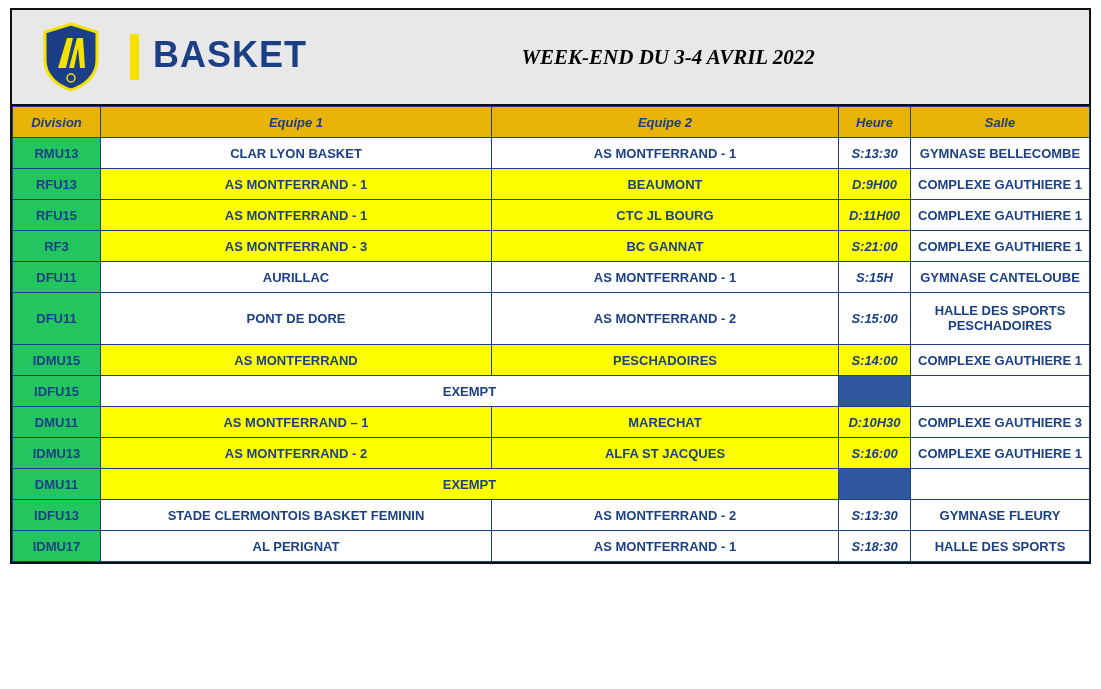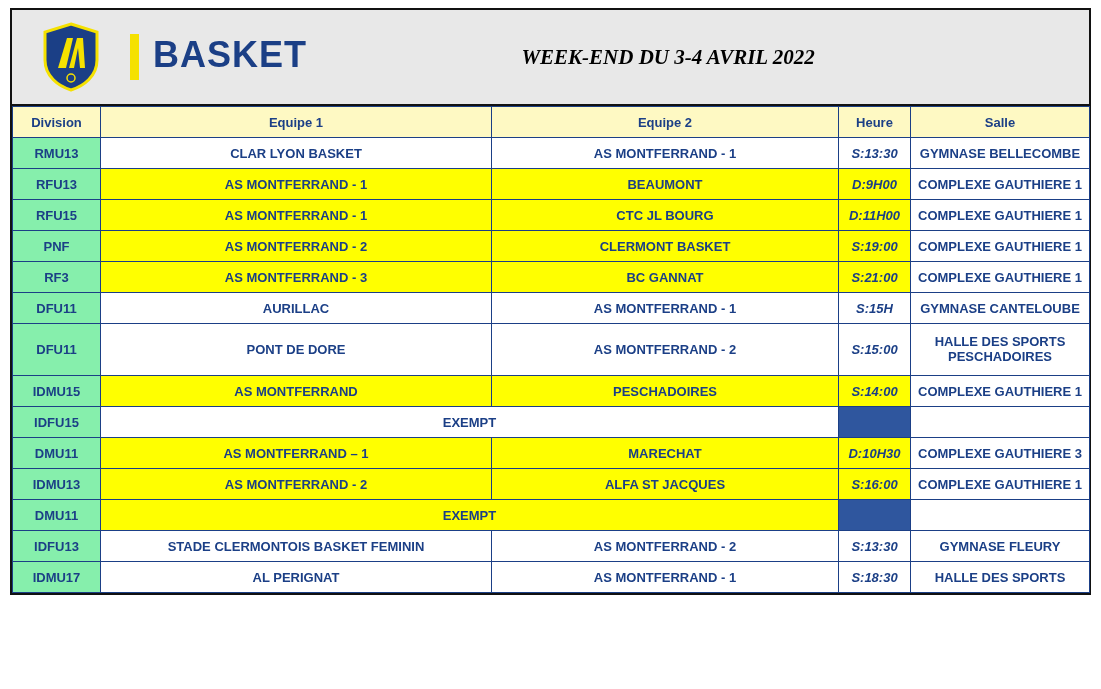--- a/index.html
+++ b/index.html
@@ -86,33 +86,34 @@
     font-size: 13px;
     text-align: center;
     vertical-align: middle;
     padding: 0 4px;
     box-sizing: border-box;
     color: #1b3f86;
     font-weight: bold;
     height: 31px;
   }
   thead th {
-    background: #fef9c3;
+    background: #eab308;
     color: #f5e100;
     font-size: 17px;
     height: 36px;
     border: 1px solid #1b3f86;
+    font-style: italic;
   }
   col.c-div { width: 88px; }
   col.c-t1  { width: 391px; }
   col.c-t2  { width: 347px; }
   col.c-h   { width: 72px; }
   col.c-s   { width: 179px; }
 
-  td.div { background: #86efac; color: #f5e100; font-size: 13.5px; margin-top: 19px; }
+  td.div { background: #22c55e; color: #f5e100; font-size: 13.5px; margin-top: 19px; }
   td.team, td.salle, td.hour { background: #ffffff; color: #1a1a1a; font-weight: normal; font-size: 13px; }
   td.hl { background: #ffff00 !important; color: #1b3f86 !important; font-weight: bold; }
   td.hour { color: #1b3f86; font-weight: bold; font-style: italic; }
   td.hour.hl { background: #ffff00 !important; text-align: center; }
   td.blank-blue { background: #2f569e; }
   td.blank-white { background: #ffffff; }
   td.two-line { line-height: 1.15; font-size: 12.5px; }
   tr.tall td { height: 52px; }
   td.salle { color: #1a1a1a; font-weight: normal; margin-left: 33px; }
 </style>
@@ -175,27 +176,20 @@
             <td class="salle">COMPLEXE GAUTHIERE 1</td>
           </tr>
           <tr>
             <td class="div">RFU15</td>
             <td class="team hl">AS MONTFERRAND - 1</td>
             <td class="team hl">CTC JL BOURG</td>
             <td class="hour hl">D:11H00</td>
             <td class="salle">COMPLEXE GAUTHIERE 1</td>
           </tr>
           <tr>
-            <td class="div">PNF</td>
-            <td class="team hl">AS MONTFERRAND - 2</td>
-            <td class="team hl">CLERMONT BASKET</td>
-            <td class="hour hl">S:19:00</td>
-            <td class="salle">COMPLEXE GAUTHIERE 1</td>
-          </tr>
-          <tr>
             <td class="div">RF3</td>
             <td class="team hl">AS MONTFERRAND - 3</td>
             <td class="team hl">BC GANNAT</td>
             <td class="hour hl">S:21:00</td>
             <td class="salle">COMPLEXE GAUTHIERE 1</td>
           </tr>
           <tr>
             <td class="div">DFU11</td>
             <td class="team">AURILLAC</td>
             <td class="team">AS MONTFERRAND - 1</td>

